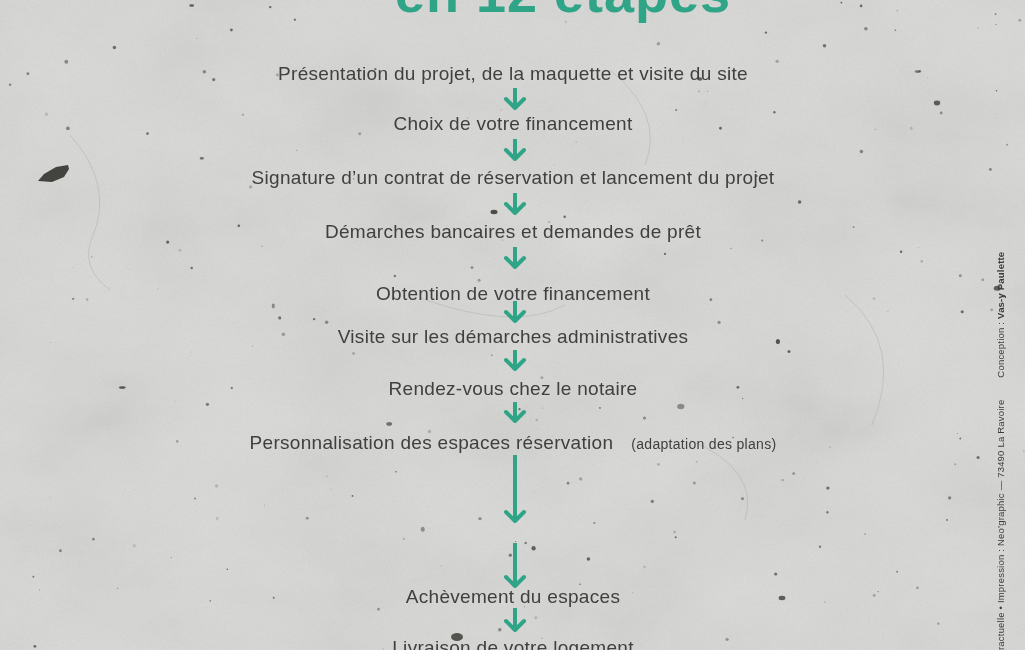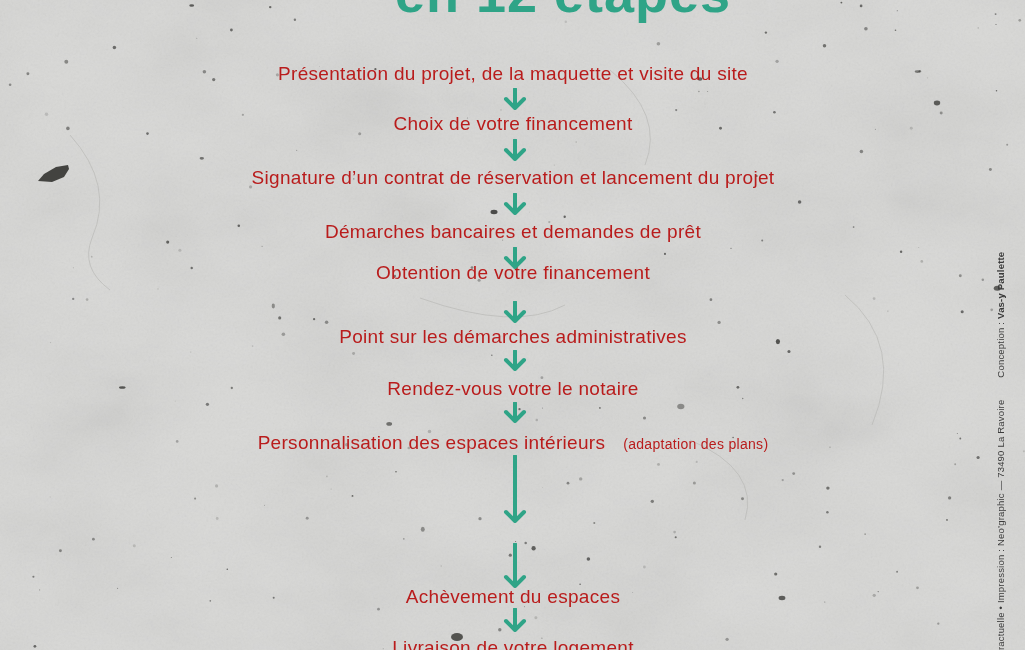--- a/index.html
+++ b/index.html
@@ -22,21 +22,21 @@
     white-space:nowrap;
     z-index:2;
   }
   .step{
     position:absolute;
     left:513px;
     transform:translate(-50%,-50%);
     white-space:nowrap;
     font-size:19px;
     letter-spacing:0.3px;
-    color:#b91c1c;
+    color:#404040;
     z-index:2;
     text-align:center;
   }
   .step .note{
     font-size:14px;
     margin-left:18px;
   }
   .arrow{
     position:absolute;
     left:515px;
@@ -301,25 +301,25 @@
         <ellipse cx="680.8" cy="406.5" rx="3.58" ry="2.74" fill="#32322f" opacity="0.46"></ellipse>
       </g>
   </svg>
 
   <div id="title">en 12 étapes</div>
 
   <div class="step" style="top:74px"><span>Présentation du projet, de la maquette et visite du site</span></div>
   <div class="step" style="top:124px"><span>Choix de votre financement</span></div>
   <div class="step" style="top:178px"><span>Signature d’un contrat de réservation et lancement du projet</span></div>
   <div class="step" style="top:232px"><span>Démarches bancaires et demandes de prêt</span></div>
-  <div class="step" style="top:273px"><span>Obtention de votre financement</span></div>
-  <div class="step" style="top:337px"><span>Point sur les démarches administratives</span></div>
-  <div class="step" style="top:389px"><span>Rendez-vous votre le notaire</span></div>
+  <div class="step" style="top:294px"><span>Obtention de votre financement</span></div>
+  <div class="step" style="top:337px"><span>Visite sur les démarches administratives</span></div>
+  <div class="step" style="top:389px"><span>Rendez-vous chez le notaire</span></div>
   <div class="step" style="top:443px">
-    <span>Personnalisation des espaces intérieurs</span><span class="note">(adaptation des plans)</span>
+    <span>Personnalisation des espaces réservation</span><span class="note">(adaptation des plans)</span>
   </div>
   <div class="step" style="top:597px"><span>Achèvement du espaces</span></div>
   <div class="step" style="top:648px"><span>Livraison de votre logement</span></div>
 
   <svg class="arrow" style="top:88px" width="26" height="22" viewBox="0 0 26 22">
       <g stroke="currentColor" stroke-width="4" fill="none" stroke-linecap="round" stroke-linejoin="round">
         <line x1="13" y1="1" x2="13" y2="16"></line>
         <polyline points="4,11 13,20 22,11"></polyline>
       </g>
     </svg>

